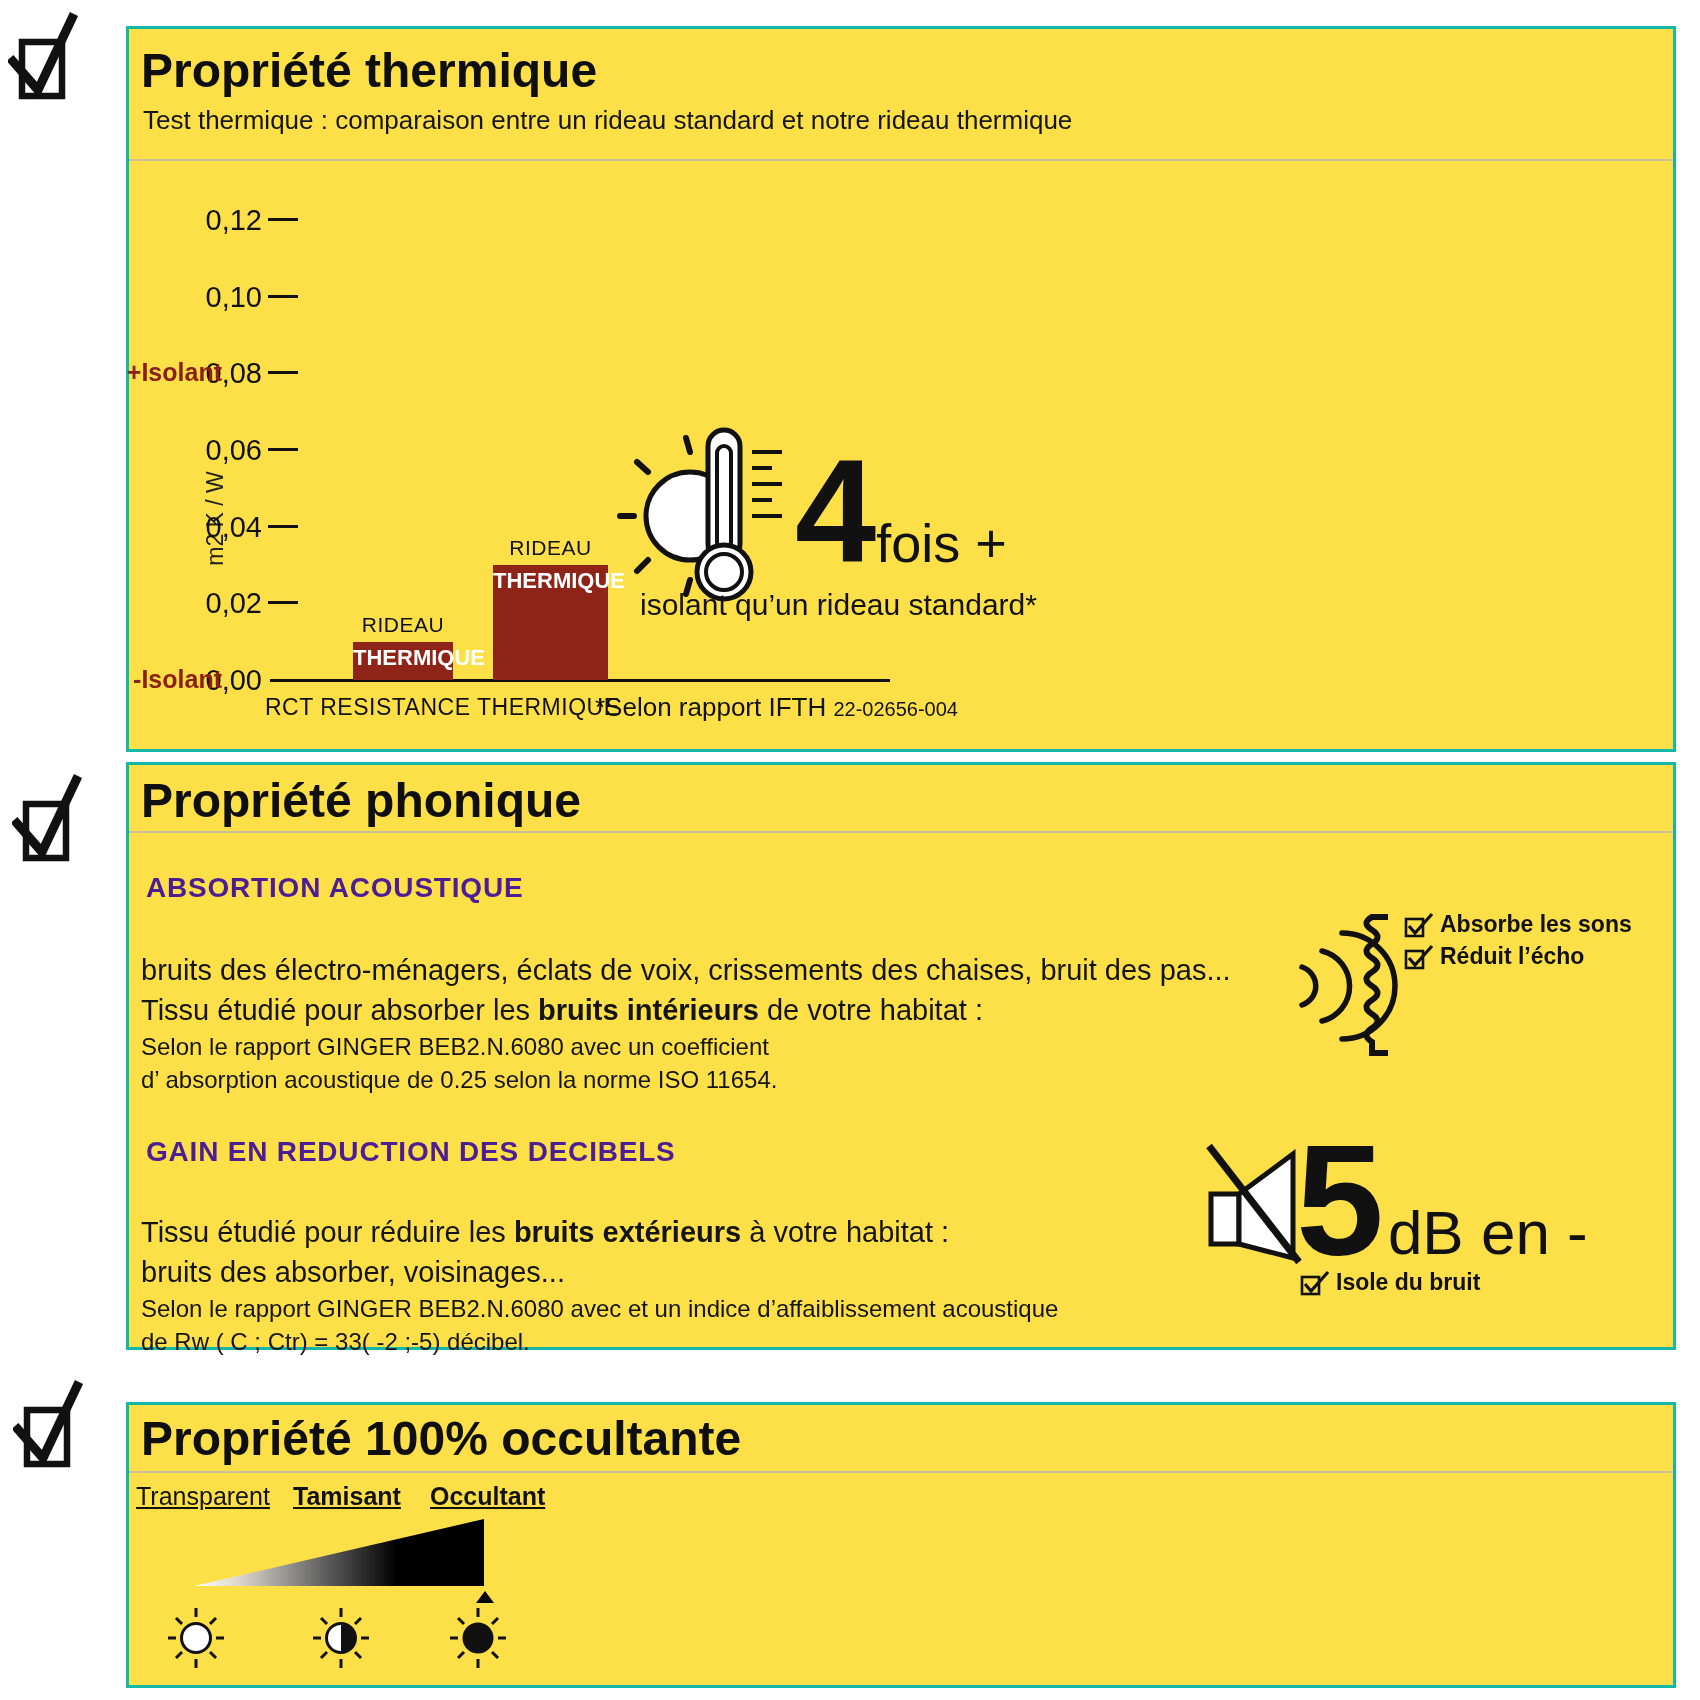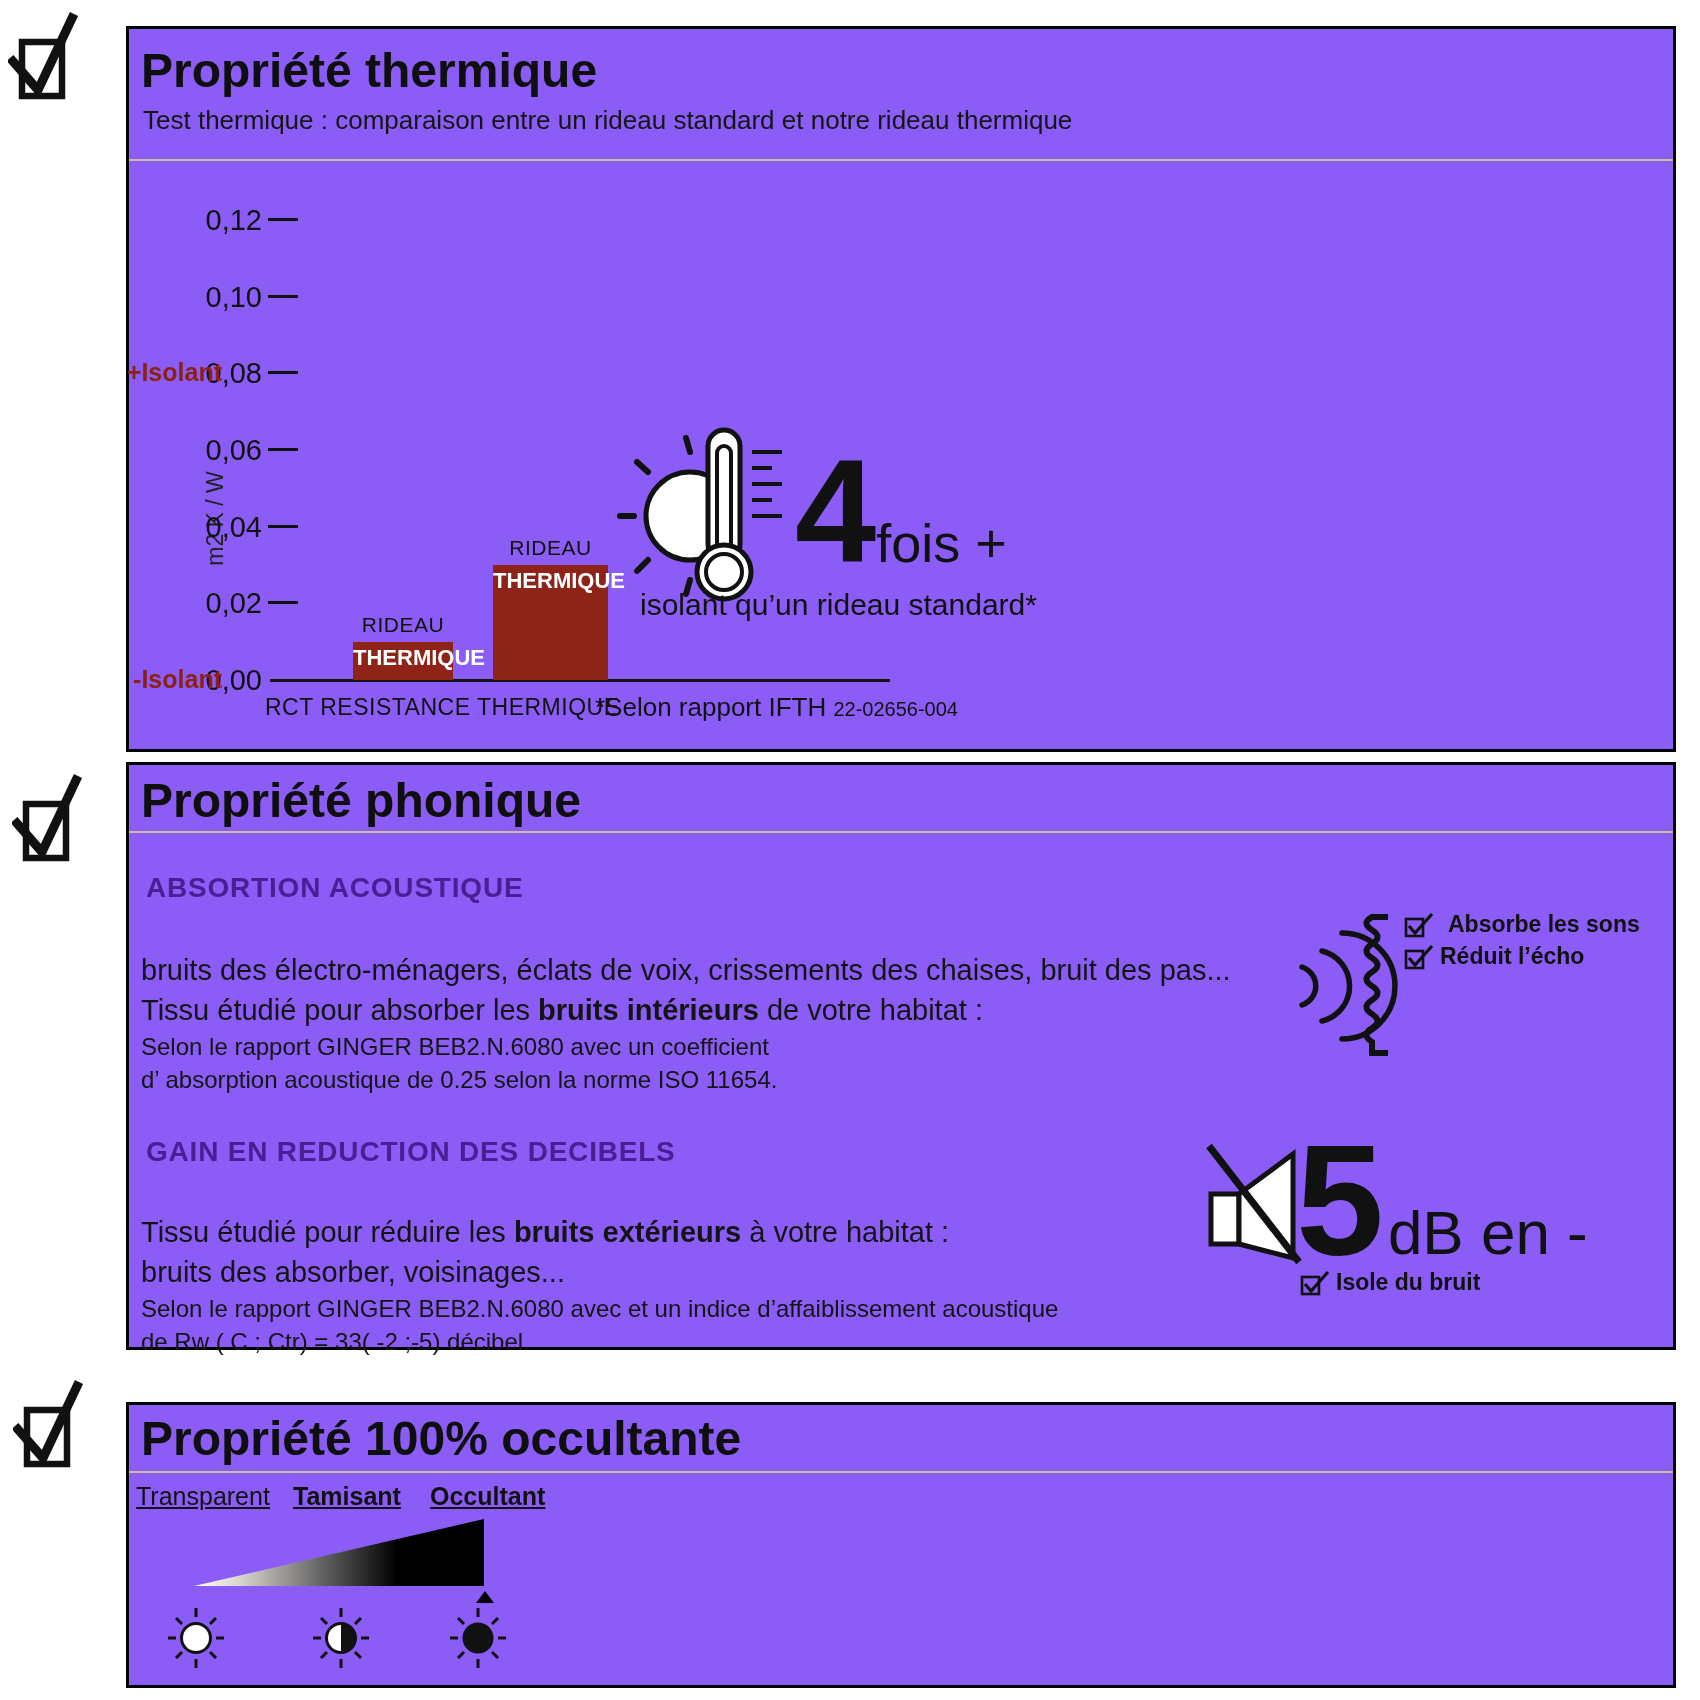--- a/index.html
+++ b/index.html
@@ -1,18 +1,18 @@
 <!DOCTYPE html>
 <html><head>
 <meta charset="utf-8">
 <style>
   html,body{margin:0;padding:0;background:#fff;}
   #page{position:relative;width:1700px;height:1700px;background:#fff;
         font-family:"Liberation Sans",sans-serif;color:#111;overflow:hidden;}
-  .box{position:absolute;background:#8b5cf6;border:3px solid #000000;}
+  .box{position:absolute;background:#fde047;border:3px solid #14b8a6;}
   .hsep{position:absolute;left:0;right:0;height:2px;background:#cdbf9b;}
   .box-title{position:absolute;left:12px;font-weight:700;font-size:48px;letter-spacing:0;color:#0f0f0f;white-space:nowrap;}
   .subtitle{position:absolute;left:14px;font-size:26px;color:#151515;white-space:nowrap;}
   .cb-big{position:absolute;}
   
   .tick-label{position:absolute;left:158px;width:104px;text-align:right;font-size:29px;line-height:32px;color:#111;}
   .tick-dash{position:absolute;left:268px;width:30px;height:3px;background:#111;}
   .iso-label{position:absolute;left:78px;width:144px;text-align:right;font-size:25px;font-weight:700;color:#8b2015;}
   .axis-line{position:absolute;left:270px;width:620px;height:3px;background:#111;}
   .bar{position:absolute;}
@@ -141,21 +141,21 @@
 
   <svg style="position:absolute;left:1288px;top:905px;" width="120" height="160" viewBox="0 0 120 160">
     <g fill="none" stroke="#111" stroke-width="5.5" stroke-linecap="round">
       <path d="M14,62 A20,20 0 0 1 14,100"></path>
       <path d="M34,46 A36,36 0 0 1 34,116"></path>
       <path d="M54,28 A50,50 0 0 1 54,134"></path>
     </g>
     <path d="M100,12 L84,12 q-11,6 0,13 q11,7 0,14 q-11,7 0,14 q11,7 0,14 q-11,7 0,14 q11,7 0,14 q-11,7 0,14 q11,7 0,14 q-11,7 0,14 L84,148 L100,148" fill="none" stroke="#111" stroke-width="6"></path>
   </svg>
 
-  <div class="badge" style="left:1404px;top:912px;gap:8px;">
+  <div class="badge" style="left:1404px;top:912px;">
     <svg width="30" height="26" viewBox="0 0 30 26">
       <rect x="2" y="7" width="17" height="17" fill="none" stroke="#111" stroke-width="2.6"></rect>
       <polyline points="5,14 11,21 28,2" fill="none" stroke="#111" stroke-width="3.2"></polyline>
     </svg>
     <span class="lbl">Absorbe les sons</span>
   </div>
   <div class="badge" style="left:1404px;top:944px;">
     <svg width="30" height="26" viewBox="0 0 30 26">
       <rect x="2" y="7" width="17" height="17" fill="none" stroke="#111" stroke-width="2.6"></rect>
       <polyline points="5,14 11,21 28,2" fill="none" stroke="#111" stroke-width="3.2"></polyline>

